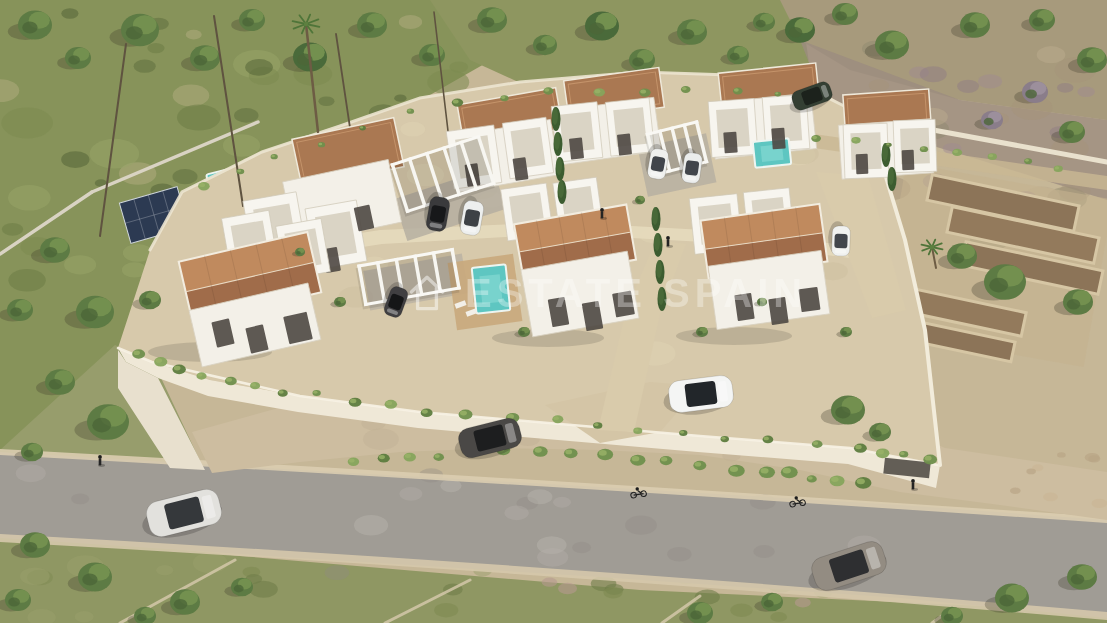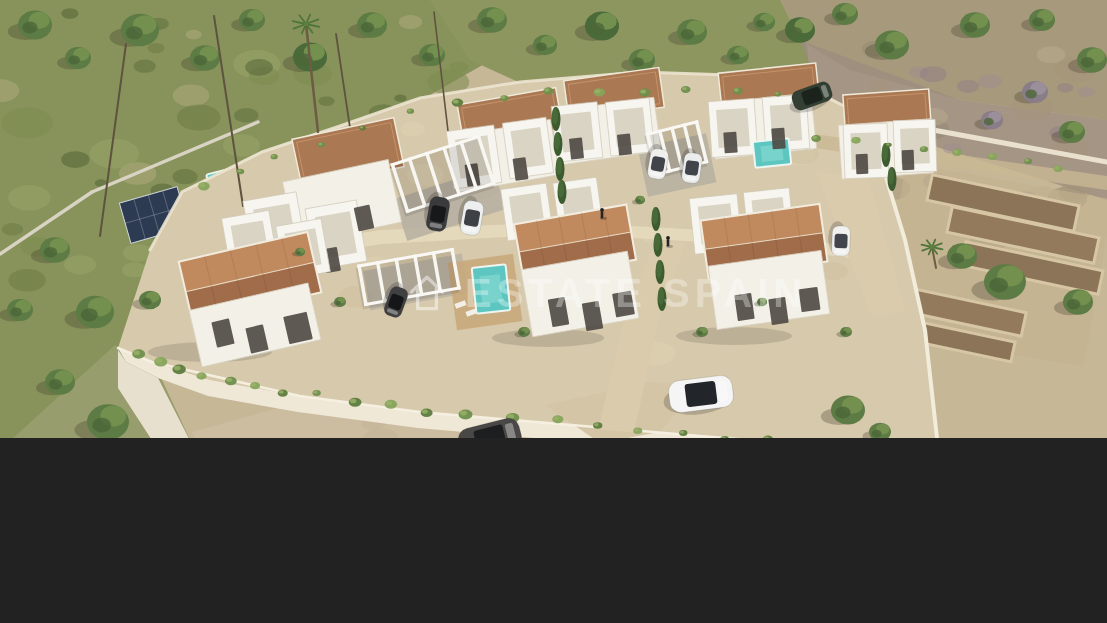--- a/index.html
+++ b/index.html
@@ -1,16 +1,16 @@
 <!DOCTYPE html>
 <html><head>
 <meta charset="utf-8">
 <style>
   html,body{margin:0;padding:0;background:#222;}
-  .stage{position:relative;width:1107px;height:438px;overflow:hidden;background:#404040;font-family:"Liberation Sans",sans-serif;}
+  .stage{position:relative;width:1107px;height:623px;overflow:hidden;background:#404040;font-family:"Liberation Sans",sans-serif;}
   .stage svg.scene{position:absolute;left:0;top:0;}
   .watermark{position:absolute;left:404px;top:270px;display:flex;align-items:center;gap:15px;pointer-events:none;}
   .wm-icon{width:46px;height:46px;}
   .wm-icon path{stroke:rgba(255,255,255,0.48);stroke-width:3.2;fill:none;stroke-linejoin:round;stroke-linecap:round;}
   .wm-text{color:rgba(255,255,255,0.33);font-size:40px;font-weight:700;letter-spacing:5px;white-space:nowrap;line-height:1;}
 </style>
 </head>
 <body>
 
 <div class="stage">

